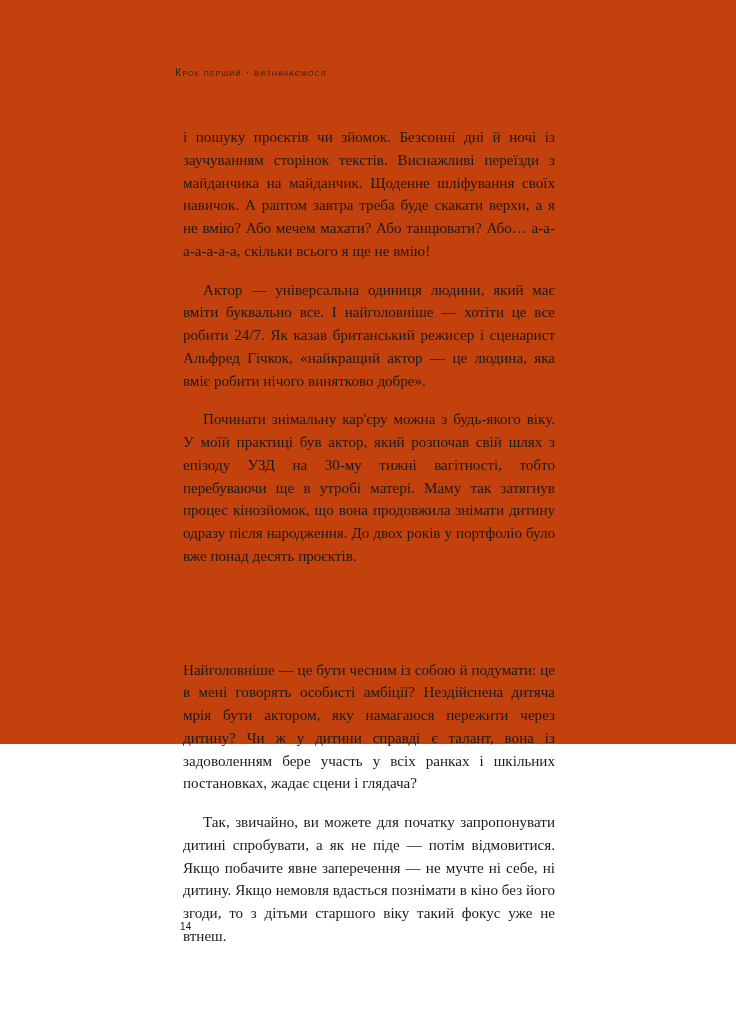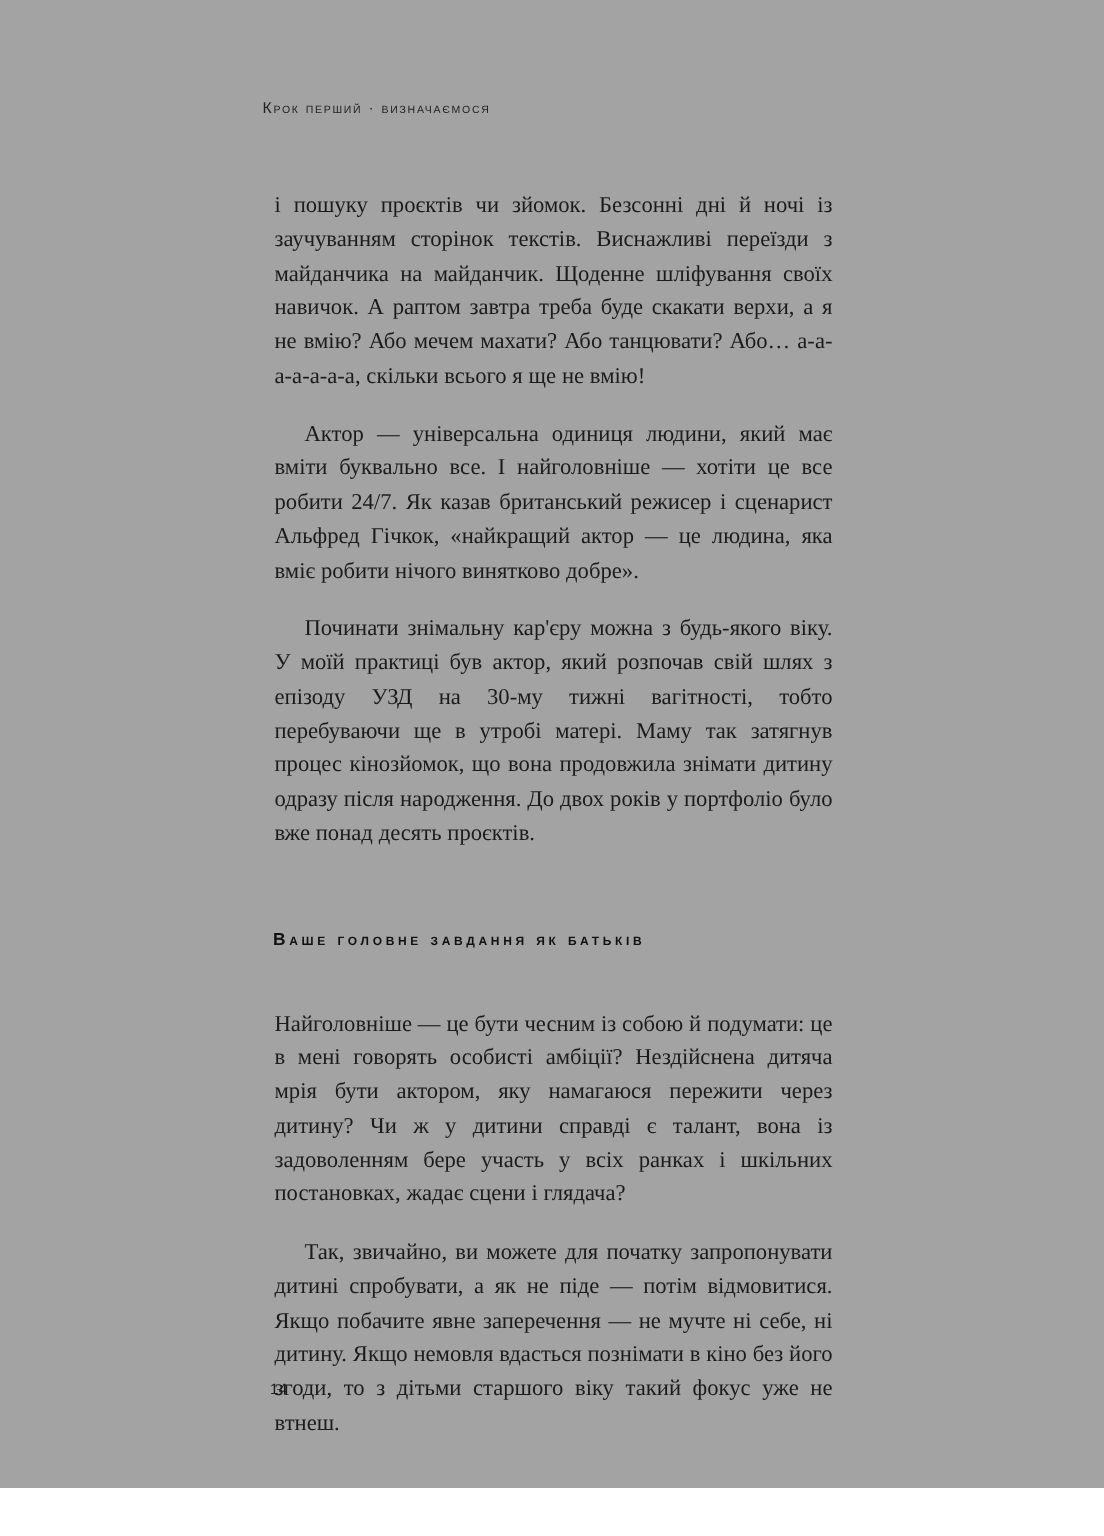--- a/index.html
+++ b/index.html
@@ -16,22 +16,22 @@
     font-family: "Liberation Serif", "DejaVu Serif", serif;
     color: #1b1b1b;
     -webkit-font-smoothing: antialiased;
   }
 
   .page {
     position: absolute;
     left: 0;
     top: 0;
     width: 736px;
-    height: 992px;
-    background: #a3a3a3;
+    height: 744px;
+    background: #c2410c;
   }
 
   
   .running-head {
     position: absolute;
     left: 175px;
     top: 66px;
     font-family: "Liberation Sans", "DejaVu Sans", sans-serif;
     font-size: 10.5px;
     font-weight: 400;
@@ -107,21 +107,20 @@
 
     <p class="para first">і пошуку проєктів чи зйомок. Безсонні дні й ночі із заучуванням сторінок текстів. Виснажливі переїзди з майданчика на майданчик. Щоденне шліфування своїх навичок. А раптом завтра треба буде скакати верхи, а я не вмію? Або мечем махати? Або танцювати? Або… а-а-а-а-а-а-а, скільки всього я ще не вмію!</p>
 
     <p class="para">Актор — універсальна одиниця людини, який має вміти буквально все. І найголовніше — хотіти це все робити 24/7. Як казав британський режисер і сценарист Альфред Гічкок, «найкращий актор — це людина, яка вміє робити нічого винятково добре».</p>
 
     <p class="para">Починати знімальну кар'єру можна з будь-якого віку. У моїй практиці був актор, який розпочав свій шлях з епізоду УЗД на 30-му тижні вагітності, тобто перебуваючи ще в утробі матері. Маму так затягнув процес кінозйомок, що вона продовжила знімати дитину одразу після народження. До двох років у портфоліо було вже понад десять проєктів.</p>
 
 
     <div class="gap-before-heading"></div>
 
-    <h2 class="section-heading">Ваше головне завдання як батьків</h2>
 
     <div class="gap-after-heading"></div>
 
     <p class="para no-indent">Найголовніше — це бути чесним із собою й подумати: це в мені говорять особисті амбіції? Нездійснена дитяча мрія бути актором, яку намагаюся пережити через дитину? Чи ж у дитини справді є талант, вона із задоволенням бере участь у всіх ранках і шкільних постановках, жадає сцени і глядача?</p>
 
     <p class="para">Так, звичайно, ви можете для початку запропонувати дитині спробувати, а як не піде — потім відмовитися. Якщо побачите явне заперечення — не мучте ні себе, ні дитину. Якщо немовля вдасться познімати в кіно без його згоди, то з дітьми старшого віку такий фокус уже не втнеш.</p>
 
 
   </div>
 

